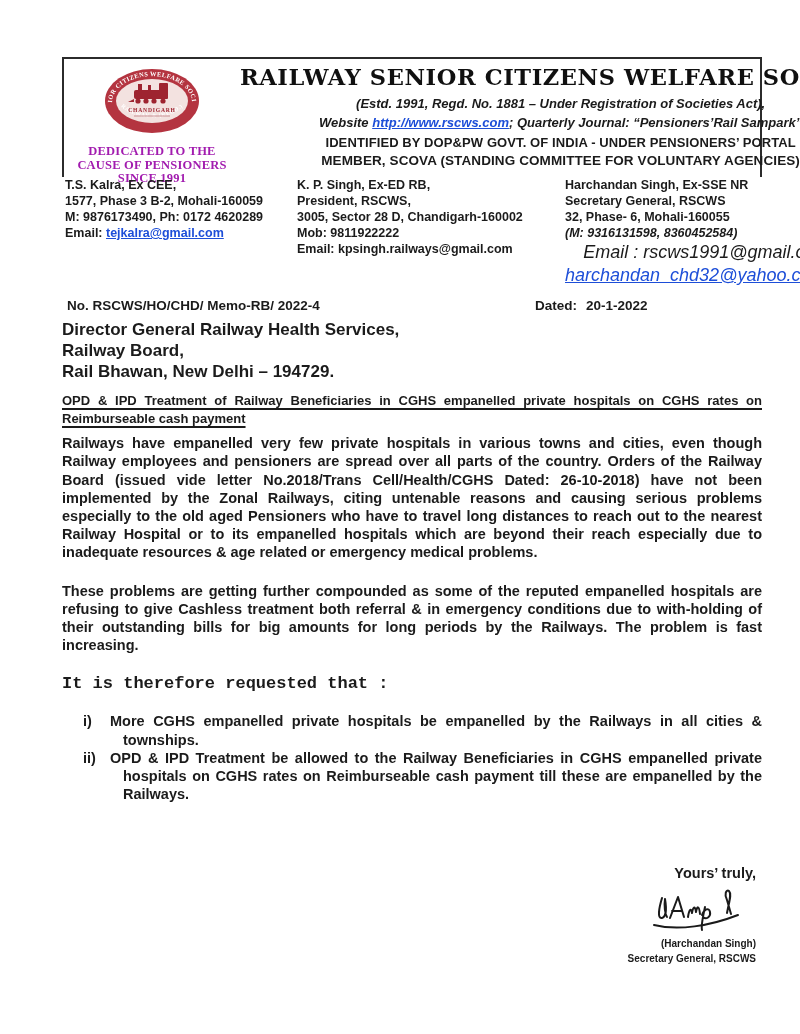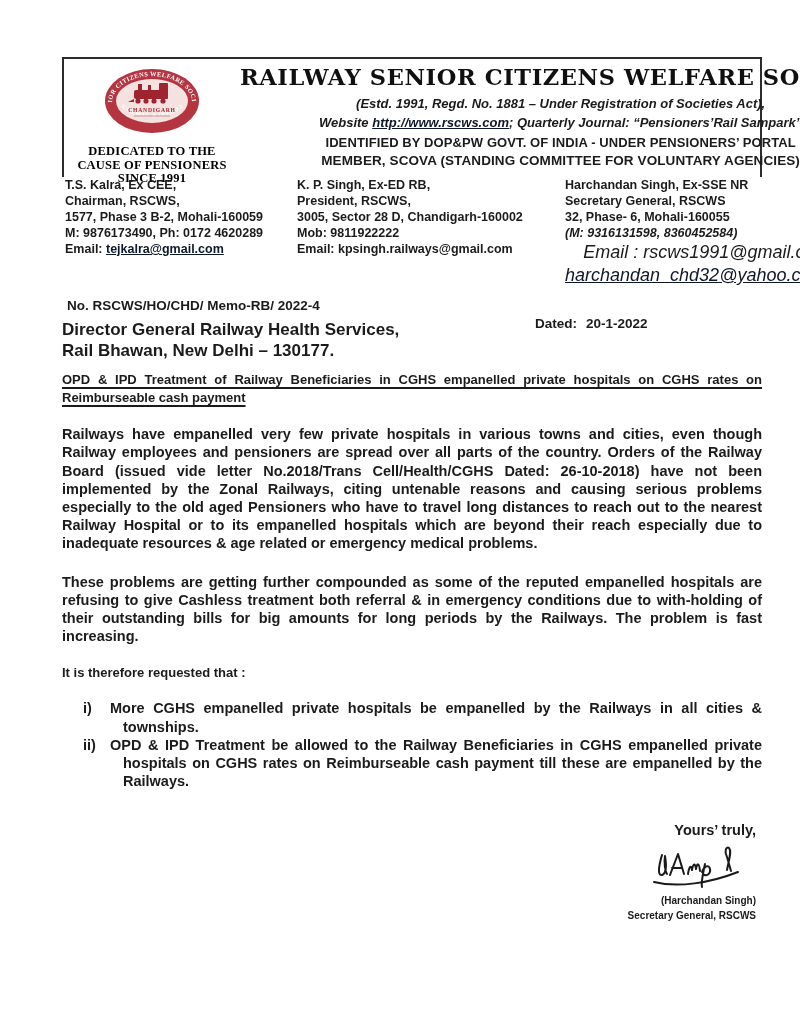--- a/index.html
+++ b/index.html
@@ -19,70 +19,70 @@
     border-right: 2px solid #2b2b2b;
     height: 118px;
     display: flex;
   }
   .logo-col { width: 176px; flex: 0 0 176px; text-align: center; padding-top: 9px; }
   .logo-caption {
     margin-top: 7px;
     font-family: "Liberation Serif", serif;
     font-weight: bold;
     font-size: 12.5px; line-height: 1.0;
-    color: #000000; letter-spacing: 0.2px;
+    color: #a21caf; letter-spacing: 0.2px;
   }
   .logo-caption div { margin-bottom: 1px; }
   .title-col { flex: 1; text-align: center; padding-top: 5px; padding-right: 6px; }
   .society-title {
     font-family: "DejaVu Serif", serif;
     font-weight: bold; font-size: 22.5px; letter-spacing: 0.6px;
     color: #101010; white-space: nowrap;
   }
   .lh-italic { font-size: 13px; font-weight: bold; font-style: italic; margin-top: 6px; }
   .lh-site   { font-size: 13px; font-weight: bold; font-style: italic; margin-top: 4px; }
   .lh-caps   { font-size: 13px; font-weight: bold; margin-top: 5px; letter-spacing: 0.1px; }
   .lh-caps2  { font-size: 13.5px; font-weight: bold; margin-top: 3px; letter-spacing: 0.1px; }
-  a.doc-link, .link-blue { color: #0f172a; text-decoration: underline; }
+  a.doc-link, .link-blue { color: #1d4ed8; text-decoration: underline; }
 
   
   .contacts { display: flex; font-size: 12.5px; font-weight: bold; line-height: 1.28; }
   .contact-col1 { width: 232px; flex: 0 0 232px; padding-left: 3px; }
   .contact-col2 { width: 268px; flex: 0 0 268px; }
   .contact-col3 { flex: 1; }
   .c-italic { font-style: italic; }
   .c-light-italic { font-style: italic; font-weight: normal; font-size: 18px; text-align: right; }
 
   
   .memo-row { position: relative; margin-top: 11px; font-size: 13.5px; font-weight: bold; height: 17px; }
   .memo-number { padding-left: 5px; text-align: center; }
-  .memo-date { position: absolute; left: 473px; top: 18px; }
+  .memo-date { position: absolute; left: 473px; top: 0; }
   .memo-date .gap { display: inline-block; width: 9px; }
 
   
   .addressee { margin-top: 4px; font-size: 17px; font-weight: bold; line-height: 1.24; }
 
   
   .subject {
     margin-top: 10px; font-size: 13px; font-weight: bold;
     text-decoration: underline; text-decoration-thickness: 1.5px; text-underline-offset: 3px;
     text-align: justify; line-height: 1.38;
   }
   .para { font-size: 14.5px; font-weight: bold; text-align: justify; line-height: 18.2px; }
-  .para1 { margin-top: 18px; }
+  .para1 { margin-top: 6px; }
   .para2 { margin-top: 20px; }
-  .request-intro { margin-top: 20px; font-size: 13px; font-weight: bold; }
+  .request-intro { margin-top: 20px; font-size: 17px; font-weight: bold; font-family: Liberation Mono, monospace; }
 
   .request-list { margin-top: 19px; }
   .request-item { display: flex; font-size: 14.5px; font-weight: bold; line-height: 18.2px; }
   .request-item .marker { flex: 0 0 27px; margin-left: 21px; }
   .request-item .req-text { flex: 1; text-align: justify; padding-left: 13px; text-indent: -13px; }
 
   
-  .closing { margin-top: 32px; text-align: right; padding-right: 6px; }
+  .closing { margin-top: 62px; text-align: right; padding-right: 6px; }
   .salutation { font-size: 14.5px; font-weight: bold; }
   .signature-wrap { margin-top: 5px; padding-right: 14px; }
   .signatory { font-size: 10px; font-weight: bold; line-height: 1.22; margin-top: 2px; }
 </style>
 </head>
 <body>
 
 <div class="page">
   <div class="content">
 
@@ -128,21 +128,20 @@
           <span>Website </span><a href="#" class="doc-link">http://www.rscws.com</a><span>; Quarterly Journal: “Pensioners’Rail Sampark”</span>
         </div>
         <div class="lh-caps">IDENTIFIED BY DOP&amp;PW GOVT. OF INDIA - UNDER PENSIONERS’ PORTAL</div>
         <div class="lh-caps2">MEMBER, SCOVA (STANDING COMMITTEE FOR VOLUNTARY AGENCIES)</div>
       </div>
     </div>
 
     <div class="contacts">
       <div class="contact-col1">
         <div>T.S. Kalra, Ex CEE,</div>
-        <div>Chairman, RSCWS,</div>
         <div>1577, Phase 3 B-2, Mohali-160059</div>
         <div>M: 9876173490, Ph: 0172 4620289</div>
         <div><span>Email: </span><a href="#" class="doc-link">tejkalra@gmail.com</a></div>
       </div>
       <div class="contact-col2">
         <div>K. P. Singh, Ex-ED RB,</div>
         <div>President, RSCWS,</div>
         <div>3005, Sector 28 D, Chandigarh-160002</div>
         <div>Mob: 9811922222</div>
         <div>Email: kpsingh.railways@gmail.com</div>
@@ -159,21 +158,22 @@
 
     <div class="memo-row">
       <span class="memo-number">No. RSCWS/HO/CHD/ Memo-RB/ 2022-4</span>
       <span class="memo-date">
         <span>Dated:</span><span class="gap"></span><span>20-1-2022</span>
       </span>
     </div>
 
     <div class="addressee">
       <div>Director General Railway Health Services,</div>
-      <div>Rail Bhawan, New Delhi – 130177.</div>
+      <div>Railway Board,</div>
+      <div>Rail Bhawan, New Delhi – 194729.</div>
     </div>
 
     <div class="subject">OPD &amp; IPD Treatment of Railway Beneficiaries in CGHS empanelled private hospitals on CGHS rates on Reimburseable cash payment</div>
 
     <div class="para para1">Railways have empanelled very few private hospitals in various towns and cities, even though Railway employees and pensioners are spread over all parts of the country. Orders of the Railway Board (issued vide letter No.2018/Trans Cell/Health/CGHS Dated: 26-10-2018) have not been implemented by the Zonal Railways, citing untenable reasons and causing serious problems especially to the old aged Pensioners who have to travel long distances to reach out to the nearest Railway Hospital or to its empanelled hospitals which are beyond their reach especially due to inadequate resources &amp; age related or emergency medical problems.</div>
     <div class="para para2">These problems are getting further compounded as some of the reputed empanelled hospitals are refusing to give Cashless treatment both referral &amp; in emergency conditions due to with-holding of their outstanding bills for big amounts for long periods by the Railways. The problem is fast increasing.</div>
     <div class="request-intro">It is therefore requested that :</div>
 
     <div class="request-list">
       <div class="request-item">

